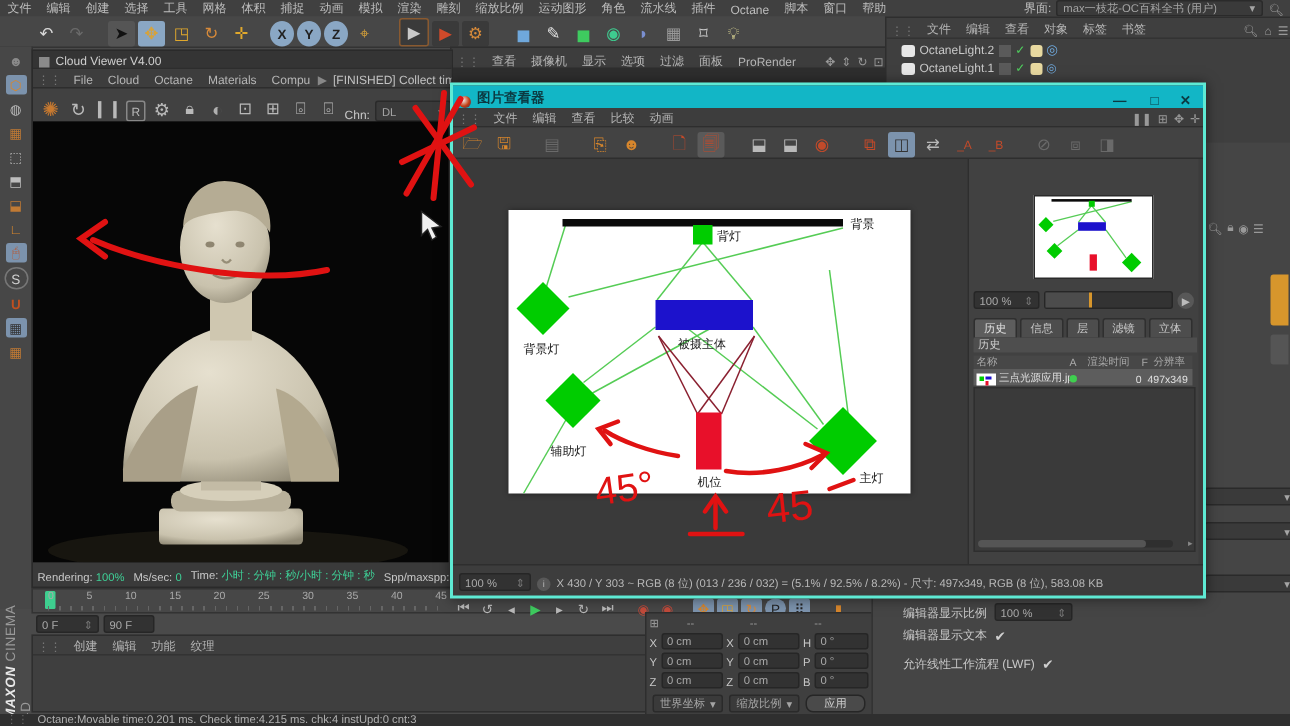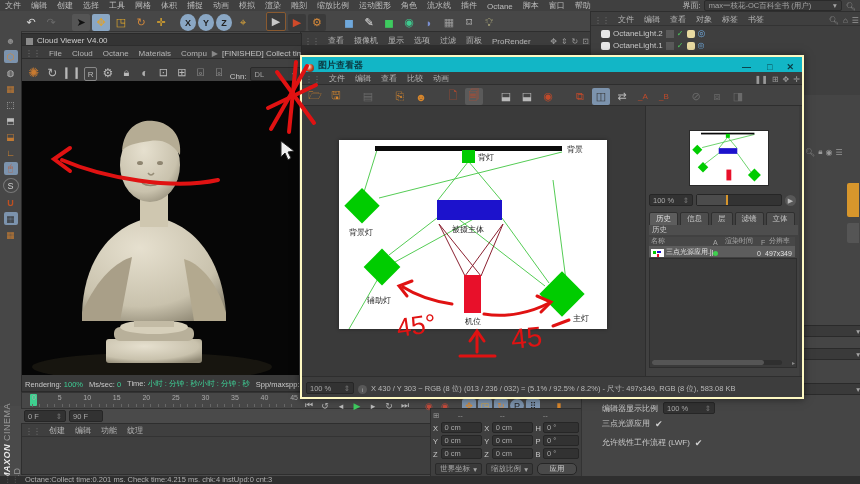--- a/index.html
+++ b/index.html
@@ -360,35 +360,35 @@
 
   <div class="abs" style="left:581px;top:398px;width:279px;height:78px;background:#454545;border-left:1px solid #333;font-size:8px;">
     <div class="row" style="gap:5px;padding:4px 0 0 20px;">
       <span>编辑器显示比例</span>
       <span class="field" style="width:44px;height:10px;justify-content:space-between;">
         <span>100 %</span>
           <span style="color:#777;">⇕</span>
       </span>
     </div>
     <div class="row" style="gap:5px;padding:4px 0 0 20px;">
-      <span>三点光源应用</span>
+      <span>编辑器显示文本</span>
       <span class="check">✔</span>
     </div>
     <div class="row" style="gap:5px;padding:8px 0 0 20px;">
       <span>允许线性工作流程 (LWF)</span>
       <span class="check">✔</span>
     </div>
   </div>
 
   <div class="abs row" style="left:0;top:476px;width:860px;height:8px;background:#2f2f2f;font-size:7.5px;color:#b0b0b0;padding-left:4px;gap:6px;">
     <span style="color:#666;">⋮⋮</span>
-    <span style="white-space:nowrap;">Octane:Collect time:0.201 ms.   Check time:4.215 ms.   chk:4   instUpd:0   cnt:3</span>
-  </div>
-
-  <div class="abs" style="left:300px;top:55px;width:500px;height:340px;background:#3c3c3c;border:2px solid #fef9c3;z-index:10;box-shadow:0 0 8px rgba(0,0,0,.5);">
+    <span style="white-space:nowrap;">Octane:Movable time:0.201 ms.   Check time:4.215 ms.   chk:4   instUpd:0   cnt:3</span>
+  </div>
+
+  <div class="abs" style="left:300px;top:55px;width:500px;height:340px;background:#3c3c3c;border:2px solid #5eead4;z-index:10;box-shadow:0 0 8px rgba(0,0,0,.5);">
 
     <div class="row" style="height:15px;background:#12b6c6;color:#0b3a42;font-size:9px;font-weight:bold;gap:4px;padding:0 4px;">
       <span style="width:8px;height:8px;border-radius:50%;background:radial-gradient(circle at 35% 35%,#f0f0f0,#c33c10 55%,#26306e);display:inline-block;"></span>
       <span>图片查看器</span>
       <span style="flex:1"></span>
       <span style="padding:0 6px;">—</span>
       <span style="padding:0 6px;">□</span>
       <span style="padding:0 4px;">✕</span>
     </div>
 

